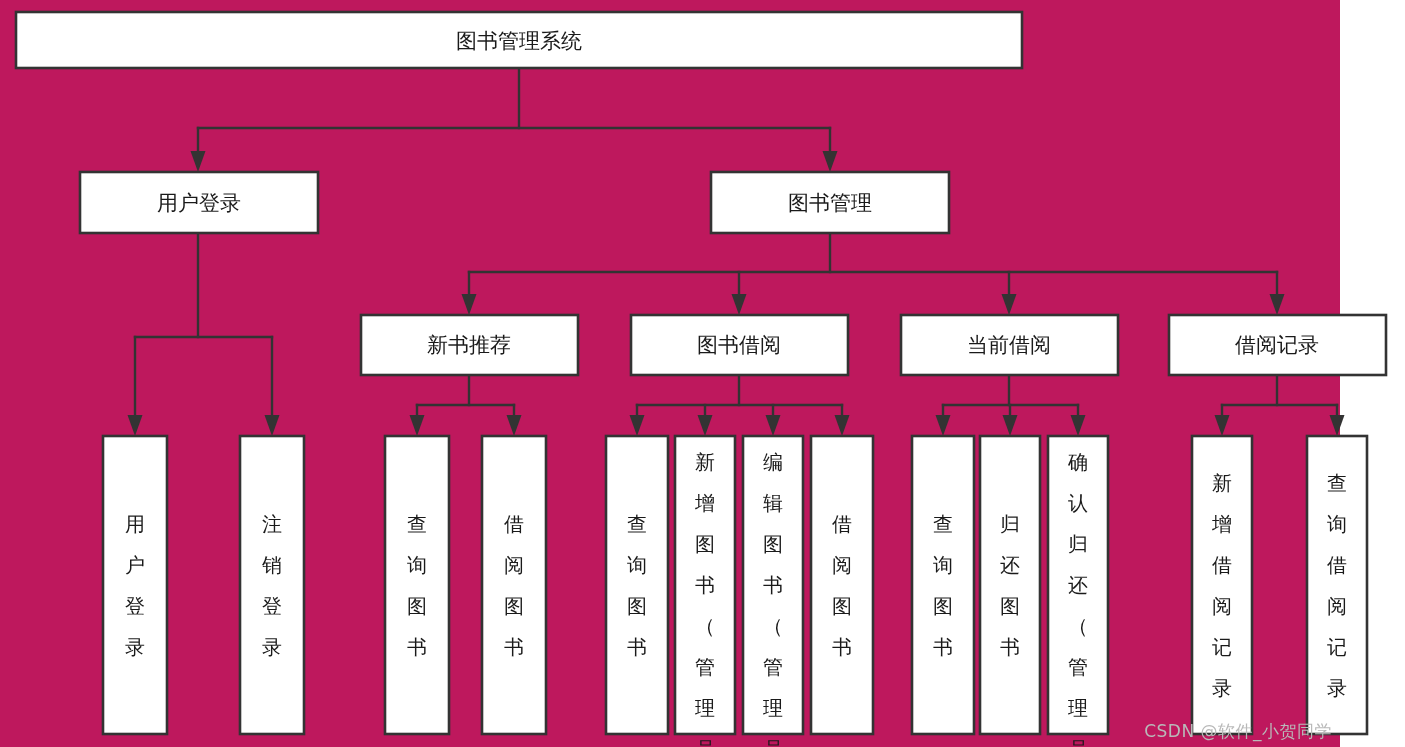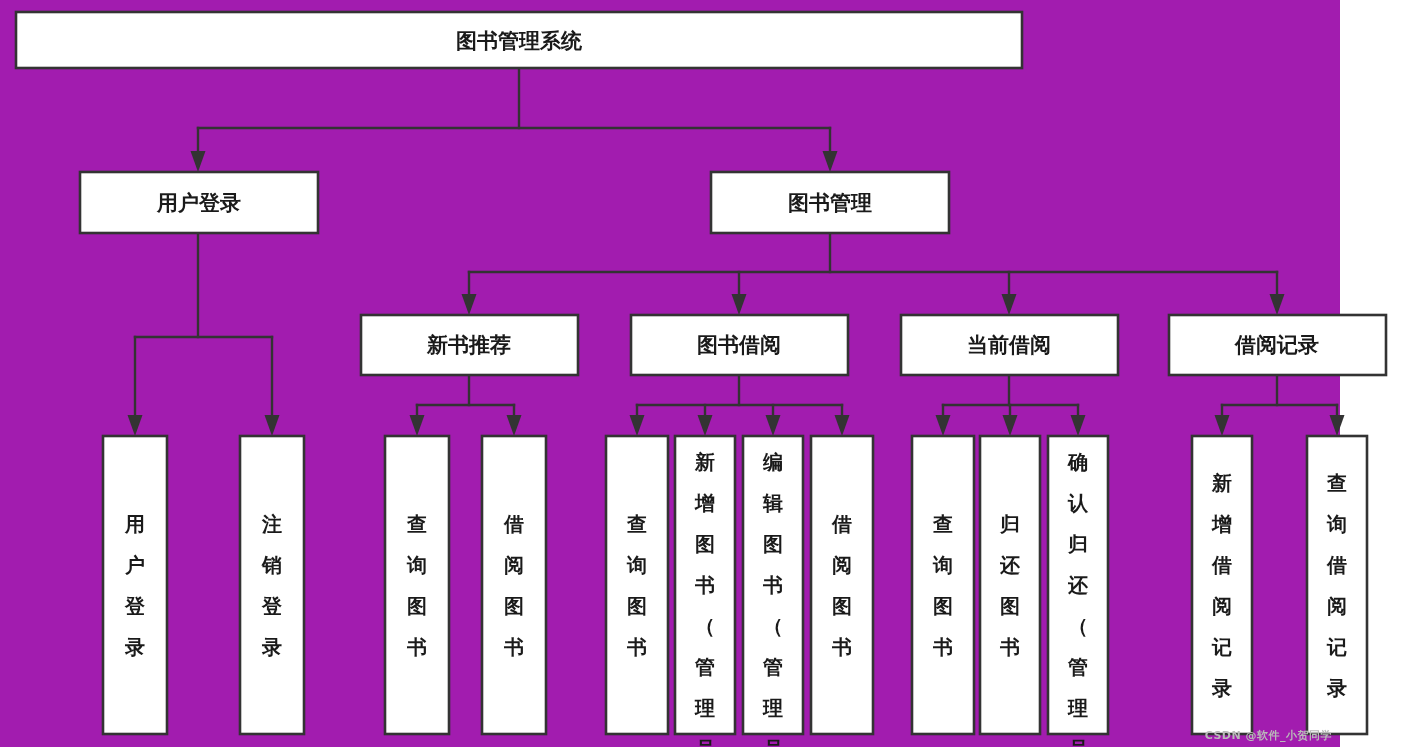--- a/index.html
+++ b/index.html
@@ -1,42 +1,42 @@
 <!DOCTYPE html>
 <html lang="zh"><head>
 <meta charset="utf-8">
 <title>图书管理系统 功能结构图</title>
 <style>
   html,body{margin:0;padding:0;background:#ffffff;}
   body{
     width:1405px;height:747px;overflow:hidden;
     font-family:"DejaVu Sans","Liberation Sans",sans-serif;
   }
-  #diagram-root{position:relative;width:1340px;height:747px;background:#a21caf;font-weight:bold;}
+  #diagram-root{position:relative;width:1340px;height:747px;background:#be185d;}
   svg#tree{position:absolute;top:0;left:0;width:1405px;height:747px;display:block;}
 
   .node-box{fill:#ffffff;stroke:#333333;stroke-width:2.6;}
   .edge{stroke:#333333;stroke-width:2.4;fill:none;stroke-linecap:square;}
   .arrowhead{fill:#333333;stroke:none;}
 
   text.node-label{
     font-family:"DejaVu Sans","Liberation Sans",sans-serif;
     fill:#1a1a1a;
     text-anchor:middle;
     dominant-baseline:central;
   }
   text.h-label{font-size:21px;}
   text.v-label{font-size:20px;}
   text.v-label tspan{text-anchor:middle;}
 
   .watermark{
     position:absolute;
     right:8px;bottom:4px;
     font-family:"DejaVu Sans","Liberation Sans",sans-serif;
-    font-size:11px;
+    font-size:17px;
     color:#b9b9b9;
     white-space:nowrap;
     letter-spacing:.5px;
     pointer-events:none;
   }
 </style>
 </head>
 <body>
 
 <div id="diagram-root">

